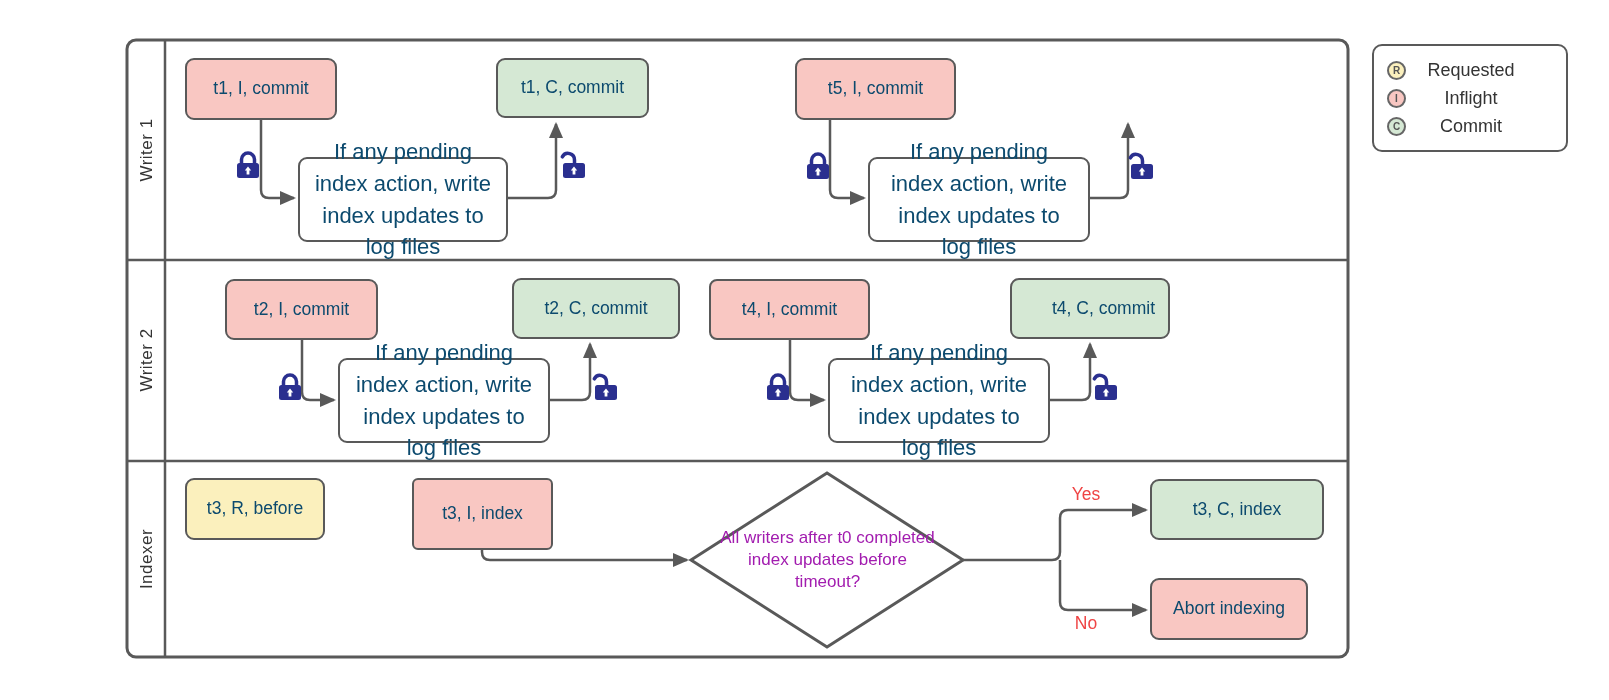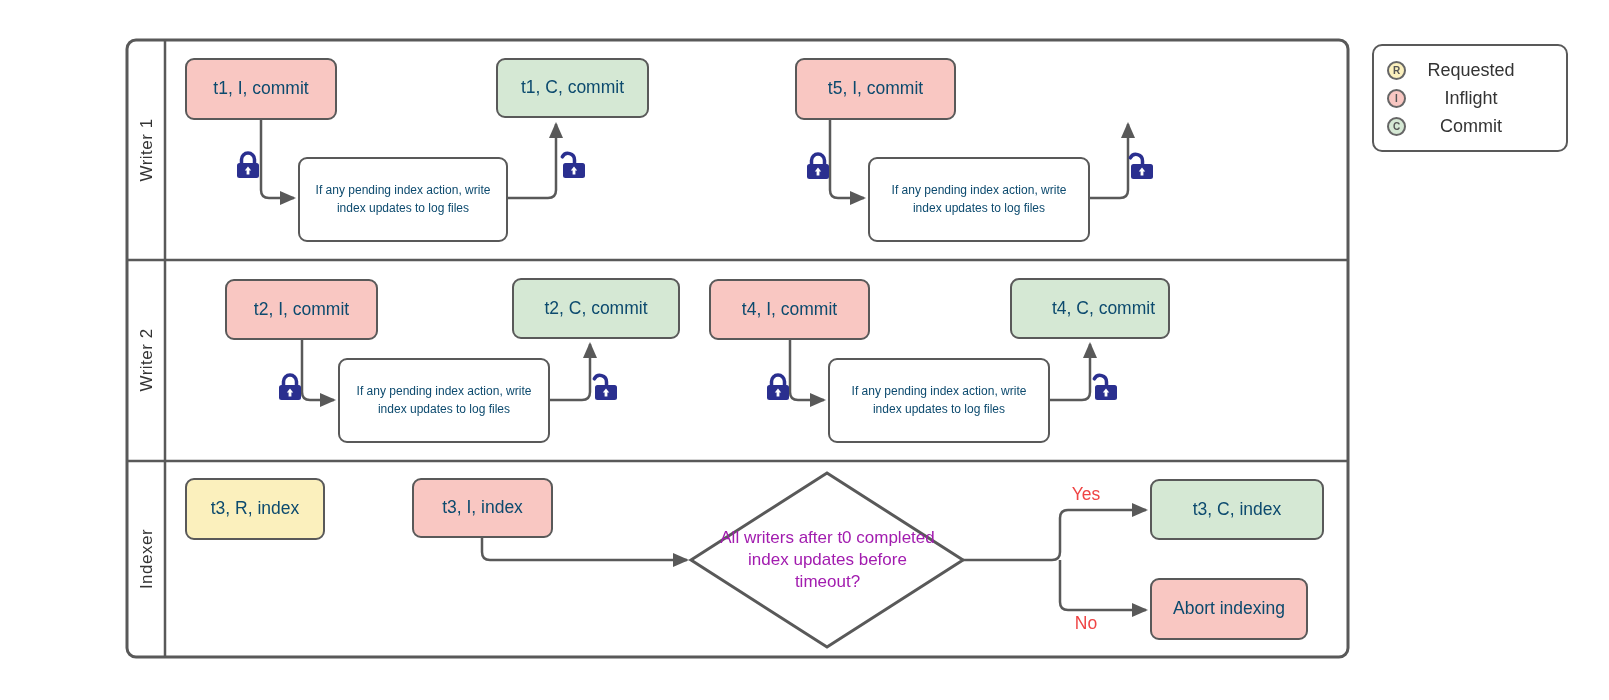--- a/index.html
+++ b/index.html
@@ -10,21 +10,21 @@
   .stage svg{position:absolute;left:0;top:0;}
   .node{
     position:absolute;display:flex;align-items:center;justify-content:center;
     border:2.5px solid #595959;border-radius:9px;font-size:17.5px;color:#0c4a6e;
     box-sizing:border-box;text-align:center;background:#fff;line-height:1.45;
   }
   .fill-pink{background:#f9c7c2;}
   .fill-green{background:#d5e8d4;}
   .fill-yellow{background:#fbf0bd;}
   .fill-white{background:#ffffff;}
-  .note{padding:0 13px;font-size:12px;}
+  .note{padding:0 13px;font-size:22px;}
   .lane-label{
     position:absolute;width:120px;height:22px;display:flex;align-items:center;justify-content:center;
     transform:rotate(-90deg);font-size:17px;color:#333333;letter-spacing:.5px;white-space:nowrap;
   }
   .diamond-text{
     position:absolute;left:720px;top:527px;width:215px;text-align:center;
     font-size:17px;color:#a21caf;line-height:1.3;
   }
   .branch-label{
     position:absolute;font-size:17.5px;color:#ef4444;text-align:center;width:46px;
@@ -104,26 +104,26 @@
 
   <div class="node fill-pink" style="left:185px;top:58px;width:152px;height:62px;">t1, I, commit</div>
   <div class="node fill-green" style="left:496px;top:58px;width:153px;height:60px;">t1, C, commit</div>
   <div class="node fill-white note" style="left:298px;top:157px;width:210px;height:85px;">If any pending index action, write index updates to log files</div>
   <div class="node fill-pink" style="left:749px;top:58px;width:161px;height:62px;margin-left:46px;">t5, I, commit</div>
   <div class="node fill-white note" style="left:868px;top:157px;width:222px;height:85px;">If any pending index action, write index updates to log files</div>
 
   <div class="node fill-pink" style="left:225px;top:279px;width:153px;height:61px;">t2, I, commit</div>
   <div class="node fill-green" style="left:512px;top:278px;width:168px;height:61px;">t2, C, commit</div>
   <div class="node fill-white note" style="left:338px;top:358px;width:212px;height:85px;">If any pending index action, write index updates to log files</div>
-  <div class="node fill-pink" style="left:709px;top:279px;width:161px;height:61px;">t4, I, commit</div>
+  <div class="node fill-pink" style="left:709px;top:279px;width:161px;height:61px;border-radius:8px;">t4, I, commit</div>
   <div class="node fill-green" style="left:1010px;top:278px;width:160px;height:61px;padding-left:27px;">t4, C, commit</div>
   <div class="node fill-white note" style="left:828px;top:358px;width:222px;height:85px;">If any pending index action, write index updates to log files</div>
 
-  <div class="node fill-yellow" style="left:185px;top:478px;width:140px;height:62px;">t3, R, index</div>
-  <div class="node fill-pink" style="left:412px;top:478px;width:141px;height:60px;">t3, I, index</div>
+  <div class="node fill-yellow" style="left:185px;top:478px;width:140px;height:62px;">t3, R, before</div>
+  <div class="node fill-pink" style="left:412px;top:478px;width:141px;height:72px;border-radius:6px;">t3, I, index</div>
   <div class="diamond-text">All writers after t0 completed index updates before timeout?</div>
   <div class="node fill-green" style="left:1150px;top:479px;width:174px;height:61px;">t3, C, index</div>
   <div class="node fill-pink" style="left:1150px;top:578px;width:158px;height:62px;">Abort indexing</div>
   <div class="branch-label" style="left:1063px;top:484px;">Yes</div>
   <div class="branch-label" style="left:1063px;top:613px;">No</div>
 
   <div class="legend">
     <div class="legend-row">
       <span class="legend-dot requested">R</span>
       <span class="legend-label">Requested</span>

